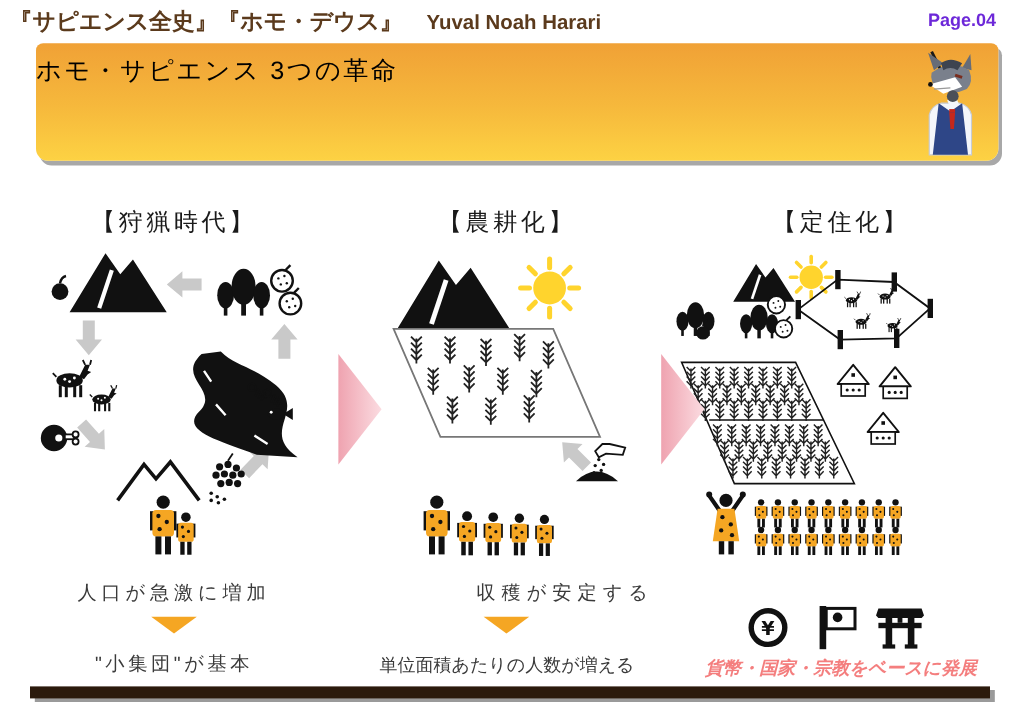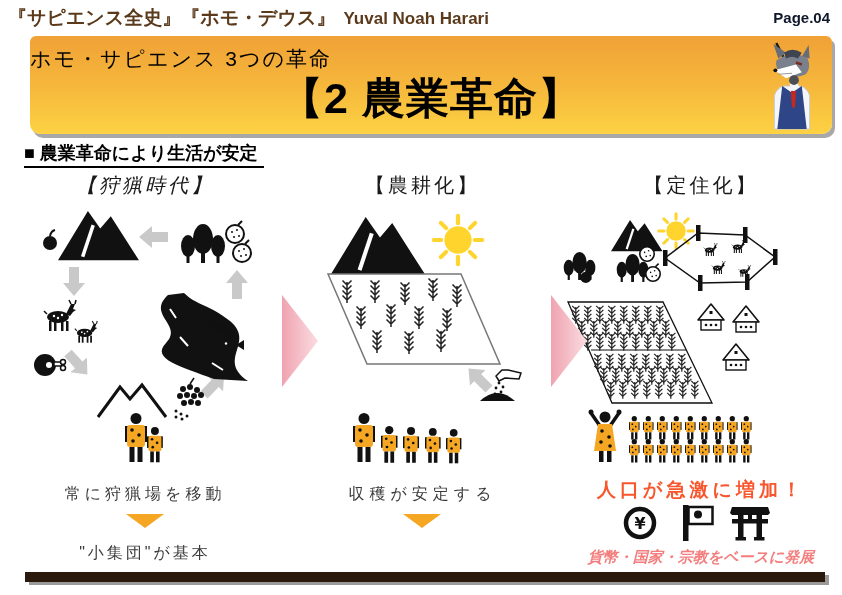--- a/index.html
+++ b/index.html
@@ -1,52 +1,52 @@
 <!DOCTYPE html>
 <html><head>
 <meta charset="utf-8">
 <style>
   html,body{margin:0;padding:0;background:#fff;}
   .page{position:relative;width:842px;height:595px;background:#fff;overflow:hidden;
         font-family:"Liberation Sans","DejaVu Sans",sans-serif;}
 
   
-  .hdr{position:absolute;left:8px;top:5px;display:flex;align-items:baseline;gap:8px;color:#5b3a1c;}
+  .hdr{position:absolute;left:8px;top:5px;display:flex;align-items:baseline;gap:20px;color:#5b3a1c;}
   .hdr .books{font-size:19px;font-weight:bold;}
   .hdr .author{font-size:17px;font-weight:bold;text-align:center;}
-  .pageno{position:absolute;right:12px;top:9px;font-size:15px;font-weight:bold;color:#0f172a;}
+  .pageno{position:absolute;right:12px;top:9px;font-size:15px;font-weight:bold;color:#6d28d9;}
 
   
   .banner{position:absolute;left:30px;top:36px;width:802px;height:98px;
           background:linear-gradient(180deg,#f0a136 0%,#f6b93c 55%,#fdd243 100%);
           border-radius:6px 6px 10px 10px;box-shadow:3px 4px 0 #a8a8a8;}
   .banner-sub{position:absolute;left:0;top:9px;width:100%;text-align:left;
               font-size:21px;font-weight:normal;letter-spacing:2px;color:#000;}
   .banner-main{position:absolute;left:0;top:33px;width:100%;text-align:center;
                font-size:43px;font-weight:bold;letter-spacing:1px;color:#000;line-height:58px;}
   .wolf{position:absolute;right:10px;top:5px;}
 
   
   .section-h{position:absolute;left:24px;top:141px;font-size:18px;font-weight:bold;color:#000;
              border-bottom:2.5px solid #000;padding:0 6px 1px 0;}
 
   
   .col-title{position:absolute;top:172px;text-align:center;font-size:20px;letter-spacing:3px;color:#1a1a1a;}
-  .ct1{left:25px;width:240px;font-style:italic;} .ct2{left:300px;width:245px;} .ct3{left:570px;width:262px;}
+  .ct1{left:25px;width:240px;} .ct2{left:300px;width:245px;} .ct3{left:570px;width:262px;}
 
   
   .illus{position:absolute;}
   .i1{left:18px;top:207px;} .i2{left:303px;top:207px;} .i3{left:563px;top:207px;}
   .trans{position:absolute;top:293px;} .a1{left:280px;} .a2{left:549px;}
 
   
   .cap{position:absolute;text-align:center;color:#3a3a3a;}
   .cap1a{left:25px;width:240px;top:484px;font-size:16px;letter-spacing:4px;}
   .cap1b{left:25px;width:240px;top:543px;font-size:16px;letter-spacing:3px;}
-  .cap2a{left:300px;width:245px;top:484px;font-size:16px;letter-spacing:5px;}
+  .cap2a{left:300px;width:245px;top:484px;font-size:16px;letter-spacing:5px;text-align:right;}
   .cap2b{left:300px;width:245px;top:545px;font-size:15px;letter-spacing:0;}
   .cap3a{left:570px;width:262px;top:477px;font-size:19px;font-weight:bold;letter-spacing:4px;color:#f8572e;
          text-shadow:-1px -1px 0 #fff,1px -1px 0 #fff,-1px 1px 0 #fff,1px 1px 0 #fff;}
   .cap3b{left:570px;width:262px;top:548px;font-size:15px;font-weight:bold;color:#f47e7e;font-style:italic;}
 
   .tri{position:absolute;top:514px;width:0;height:0;
        border-left:19px solid transparent;border-right:19px solid transparent;border-top:14px solid #f5a623;}
   .tr1{left:126px;} .tr2{left:403px;}
 
   .icons3{position:absolute;left:615px;top:503px;}
@@ -140,41 +140,39 @@
   </svg>
 
   <div class="hdr">
     <span class="books">『サピエンス全史』『ホモ・デウス』</span>
     <span class="author">Yuval Noah Harari</span>
   </div>
   <div class="pageno">Page.04</div>
 
   <div class="banner">
     <div class="banner-sub">ホモ・サピエンス 3つの革命</div>
-    <div class="banner-main">【2 農業革命】</div>
     <svg class="wolf" width="60" height="90" viewBox="0 0 60 92">
       <line x1="14" y1="2" x2="31" y2="36" stroke="#1a1a1a" stroke-width="2.5"></line>
       <polygon points="16,18 11,3 24,12" fill="#666c78"></polygon>
         <polygon points="40,16 47,4 48,18" fill="#666c78"></polygon>
       <path d="M14,20 Q30,8 46,18 Q50,28 44,34 Q32,40 20,34 Q12,28 14,20 Z" fill="#7a808c"></path>
       <path d="M22,12 Q30,6 40,12 L36,18 Q30,14 24,18 Z" fill="#3e4450"></path>
       <polygon points="12,30 34,24 40,32 24,38" fill="#fff"></polygon>
       <circle cx="13" cy="30" r="2" fill="#111"></circle>
       <line x1="34" y1="22" x2="40" y2="24" stroke="#7a2d1e" stroke-width="2.5"></line>
       <line x1="16" y1="34" x2="30" y2="33" stroke="#999" stroke-width="1"></line>
       <path d="M12,56 Q14,48 22,46 L38,46 Q46,48 48,56 L48,90 L12,90 Z" fill="#f4f6fa" stroke="#c6ccd8" stroke-width="1"></path>
       <line x1="35" y1="52" x2="31" y2="42" stroke="#f4f6fa" stroke-width="8"></line>
       <circle cx="32" cy="40" r="5" fill="#4a4f58"></circle>
       <polygon points="20,46 30,53 40,46 45,90 15,90" fill="#2e4687"></polygon>
       <rect x="29" y="51" width="5" height="3" fill="#c5281c"></rect>
         <polygon points="29,54 34,54 33,68 30,68" fill="#c5281c"></polygon>
     </svg>
   </div>
 
-  <div class="section-h">■ 農業革命により生活が安定</div>
 
   <div class="col-title ct1">【狩猟時代】</div>
   <div class="col-title ct3">【定住化】</div>
   <div class="col-title ct2">【農耕化】</div>
 
   <svg class="illus i1" width="262" height="268" viewBox="0 0 262 268">
     <use href="#fat-arrow" transform="translate(150,30) rotate(180)" fill="#c9c9c9"></use>
     <use href="#fat-arrow" transform="translate(56,60) rotate(90)" fill="#c9c9c9"></use>
     <use href="#fat-arrow" transform="translate(50,146) rotate(48)" fill="#c9c9c9"></use>
     <use href="#fat-arrow" transform="translate(186,188) rotate(-46)" fill="#c9c9c9"></use>
@@ -402,28 +400,28 @@
   <svg class="trans a2" width="40" height="96" viewBox="0 0 40 96">
     <defs>
         <linearGradient id="pg2" x1="0" y1="0" x2="1" y2="0">
           <stop offset="0" stop-color="#efa3b0"></stop>
           <stop offset="1" stop-color="#fbdce1"></stop>
         </linearGradient>
       </defs>
     <polygon points="2,2 38,48 2,94" fill="url(#pg2)"></polygon>
   </svg>
 
-  <div class="cap cap1a">常に狩猟場を移動</div>
+  <div class="cap cap1a">人口が急激に増加</div>
   <div class="tri tr1"></div>
   <div class="cap cap1b">"小集団"が基本</div>
 
   <div class="cap cap2a">収穫が安定する</div>
   <div class="tri tr2"></div>
-
-  <div class="cap cap3a">人口が急激に増加！</div>
+  <div class="cap cap2b">単位面積あたりの人数が増える</div>
+
   <svg class="icons3" width="170" height="40" viewBox="0 0 170 40">
     <g>
       <circle cx="25" cy="20" r="14" fill="none" stroke="#111" stroke-width="4.5"></circle>
       <text x="25" y="26" text-anchor="middle" font-size="16" font-weight="bold" fill="#111" font-family="DejaVu Sans, sans-serif">¥</text>
     </g>
     <g transform="translate(68,2)">
       <rect x="0" y="0" width="5.5" height="36" fill="#111"></rect>
       <rect x="5.5" y="2" width="24" height="17" fill="#fff" stroke="#111" stroke-width="2.5"></rect>
       <circle cx="15" cy="9.5" r="4" fill="#111"></circle>
     </g>

